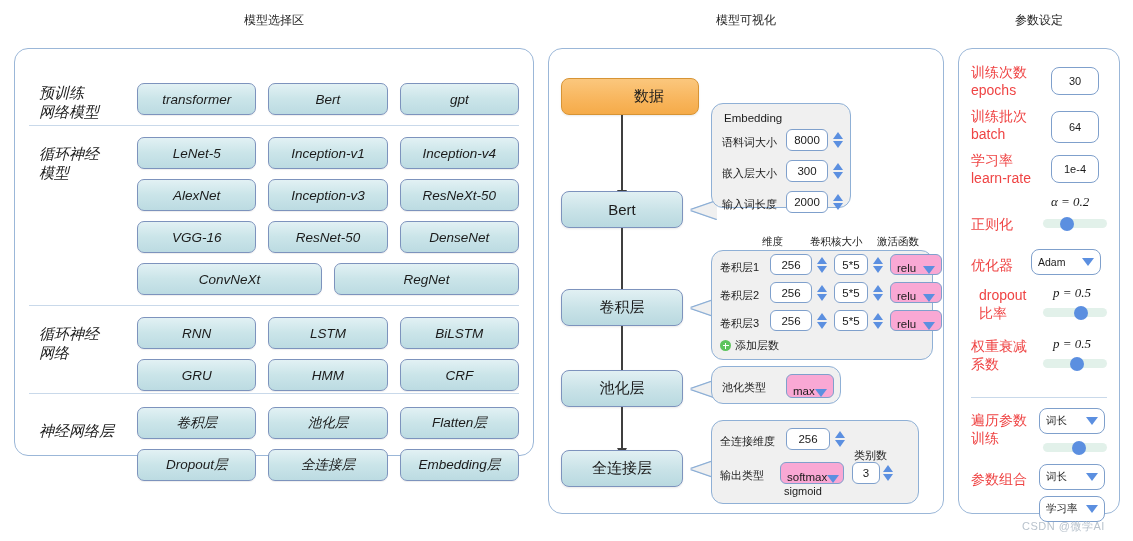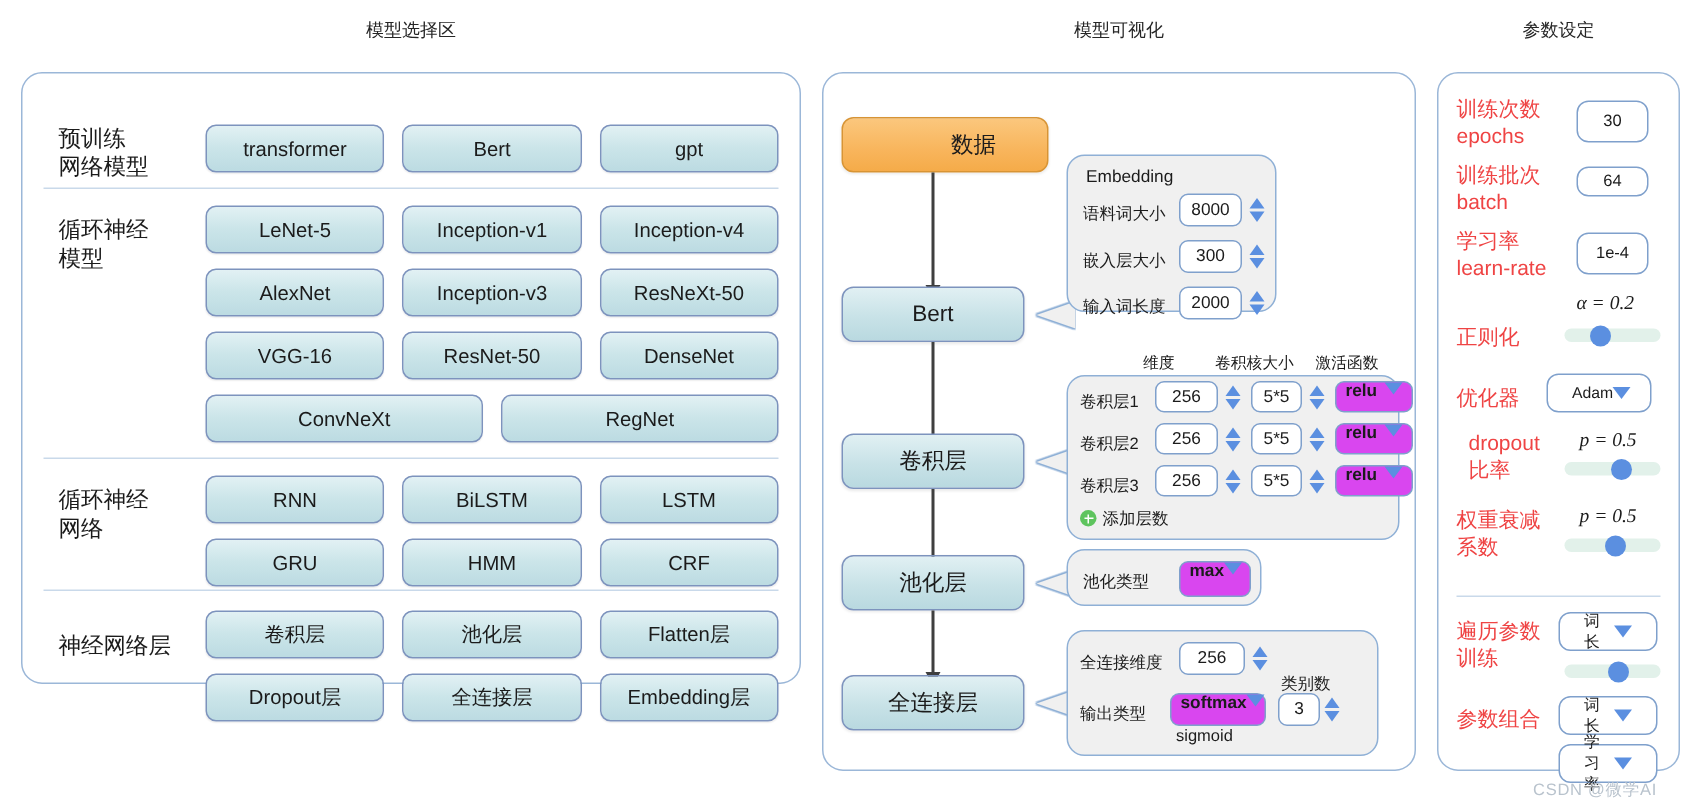--- a/index.html
+++ b/index.html
@@ -19,21 +19,21 @@
     white-space: nowrap;
   }
   .panel {
     position: absolute;
     border: 1.4px solid #9bb7d8;
     border-radius: 14px;
     background: #ffffff;
   }
 
   
-  #panel-left { left: 14px; top: 48px; width: 520px; height: 408px; }
+  #panel-left { left: 14px; top: 48px; width: 520px; height: 408px; font-style: italic; }
   .grp-label {
     position: absolute; left: 24px; width: 104px;
     font-size: 15px; line-height: 19px; color: #1b1b1b;
   }
   .btn-grid { position: absolute; left: 122px; right: 14px; }
   .row { display: flex; gap: 12px; margin-bottom: 10px; }
   .mbtn {
     flex: 1 1 0; height: 32px;
     border: 1px solid #7d93bd;
     border-radius: 7px;
@@ -99,26 +99,25 @@
   .spin i {
     display: block; width: 0; height: 0;
     border-left: 5.5px solid transparent; border-right: 5.5px solid transparent;
   }
   .spin i.up { border-bottom: 7px solid #5b8fe0; }
   .spin i.dn { border-top: 7px solid #5b8fe0; }
   .selbox {
     position: absolute;
     border: 1.1px solid #7fa0cc;
     border-radius: 6px;
-    background: #d946ef;
+    background: #f9a8d4;
     font-size: 11.5px;
-    display: flex; align-items: flex-start; justify-content: space-between;
+    display: flex; align-items: flex-end; justify-content: space-between;
     padding: 0 6px;
     color: #1b1b1b;
-    font-weight: bold;
   }
   .caret { width: 0; height: 0;
     border-left: 6px solid transparent; border-right: 6px solid transparent;
     border-top: 8px solid #5b8fe0; }
   .addlayer { position: absolute; font-size: 11px; color: #1b1b1b;
               display: flex; align-items: center; gap: 4px; }
   .plus-icon {
     width: 11px; height: 11px; border-radius: 50%;
     background: #5ec45e; position: relative; flex: none;
   }
@@ -136,21 +135,21 @@
     position: absolute;
     border: 1.2px solid #7fa0cc; border-radius: 8px; background: #fff;
     font-size: 11px; color: #1b1b1b;
     display: flex; align-items: center; justify-content: center;
   }
   .pr-sel {
     position: absolute;
     border: 1.2px solid #7fa0cc; border-radius: 8px; background: #fff;
     font-size: 10.5px; color: #1b1b1b;
     display: flex; align-items: center; justify-content: space-between;
-    padding: 0 16px;
+    padding: 0 6px;
   }
   .slider { position: absolute; height: 9px; border-radius: 5px; background: #e2f1ea; }
   .slider .thumb {
     position: absolute; top: -2.5px; width: 14px; height: 14px;
     border-radius: 50%; background: #5b8fe0;
   }
   .greek { position: absolute; font-family: "Liberation Serif", "DejaVu Serif", serif;
            font-style: italic; font-size: 13px; color: #1b1b1b; white-space: nowrap; }
   .pr-div { position: absolute; left: 12px; right: 12px; height: 1px; background: #c9d9ea; }
   .watermark {
@@ -207,22 +206,22 @@
   </div>
   <div class="divider" style="top:256px;"></div>
 
   <div class="grp-label" style="top:275px;">
     <span>循环神经</span><br>
     <span>网络</span>
   </div>
   <div class="btn-grid" style="top:268px;">
     <div class="row">
       <div class="mbtn">RNN</div>
+      <div class="mbtn">LSTM</div>
       <div class="mbtn">BiLSTM</div>
-      <div class="mbtn">LSTM</div>
     </div>
     <div class="row">
       <div class="mbtn">GRU</div>
       <div class="mbtn">HMM</div>
       <div class="mbtn">CRF</div>
     </div>
   </div>
   <div class="divider" style="top:344px;"></div>
 
   <div class="grp-label" style="top:372px;">
@@ -382,21 +381,21 @@
 <div class="panel" id="panel-right">
 
   <div class="pr-label" style="top:14px;">
     <span>训练次数</span><br><span>epochs</span>
   </div>
   <div class="pr-val" style="left:92px; top:18px; width:48px; height:28px;">30</div>
 
   <div class="pr-label" style="top:58px;">
     <span>训练批次</span><br><span>batch</span>
   </div>
-  <div class="pr-val" style="left:92px; top:62px; width:48px; height:20px;">64</div>
+  <div class="pr-val" style="left:92px; top:62px; width:48px; height:32px;">64</div>
 
   <div class="pr-label" style="top:102px;">
     <span>学习率</span><br><span>learn-rate</span>
   </div>
   <div class="pr-val" style="left:92px; top:106px; width:48px; height:28px;">1e-4</div>
 
   <div class="greek" style="left:92px; top:145px;">α = 0.2</div>
   <div class="pr-label" style="top:166px;">正则化</div>
   <div class="slider" style="left:84px; top:170px; width:64px;">
     <div class="thumb" style="left:17px;"></div>

